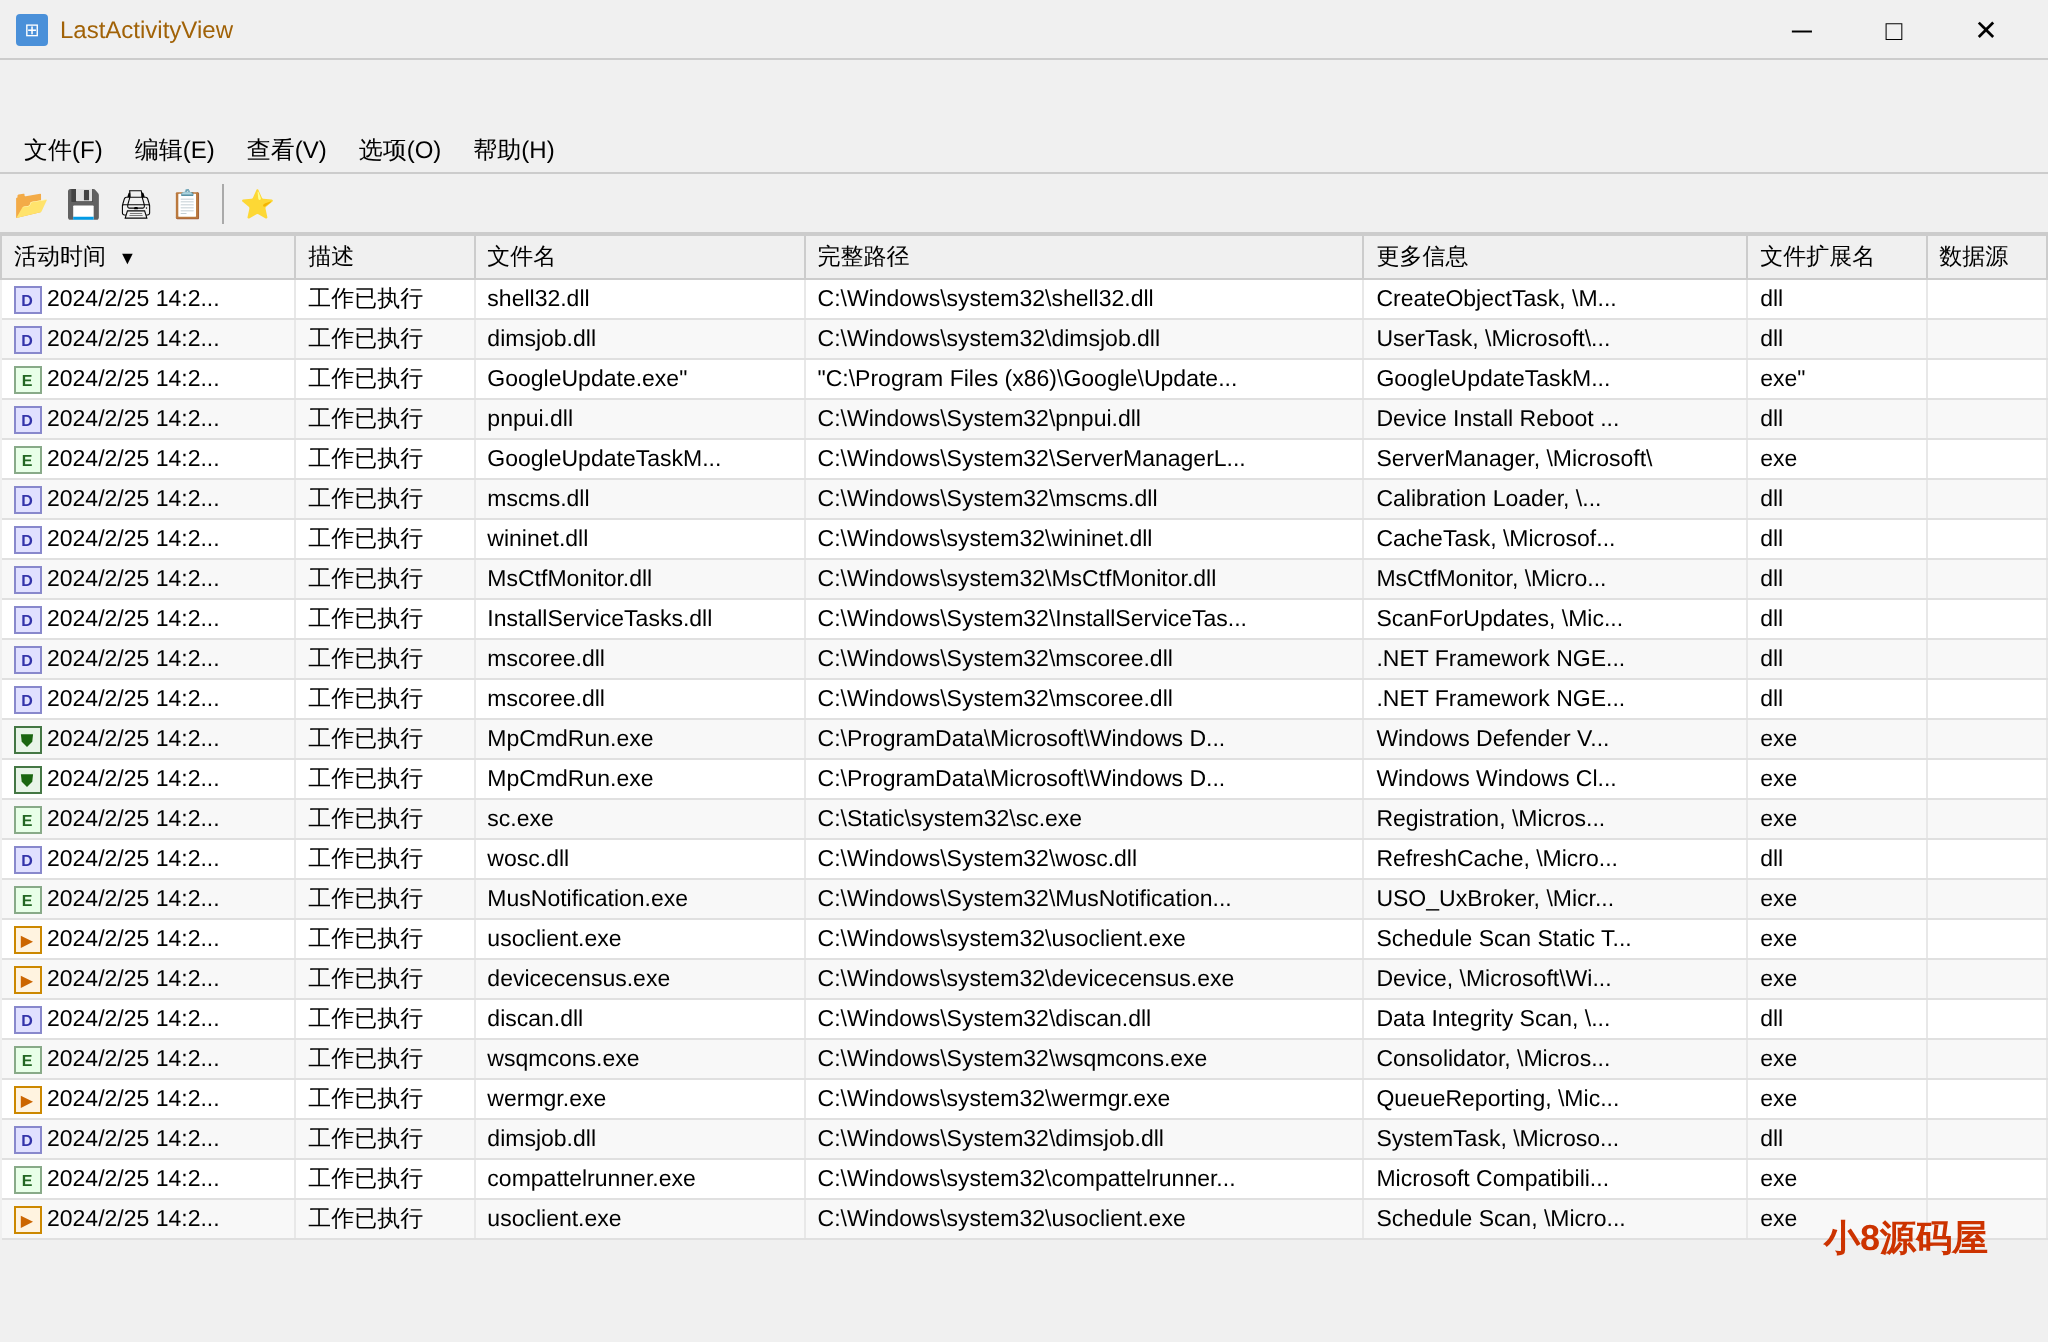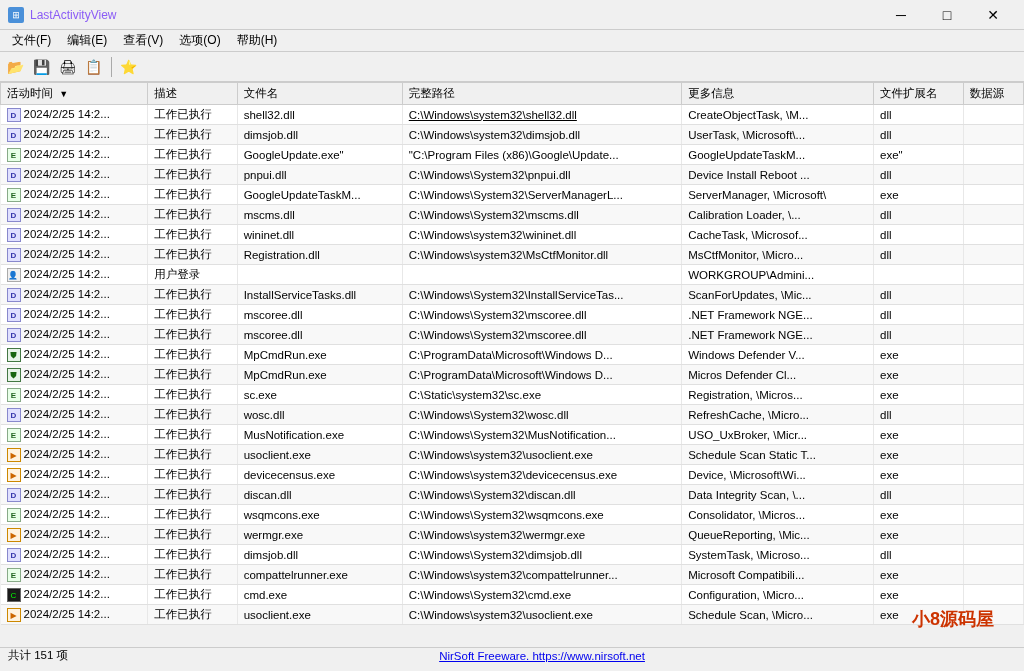--- a/index.html
+++ b/index.html
@@ -10,32 +10,33 @@
       background: #f0f0f0;
       height: 30px;
       display: flex;
       align-items: center;
       justify-content: space-between;
       padding: 0 8px;
       border-bottom: 1px solid #ccc;
     }
     .title-bar-left { display: flex; align-items: center; gap: 6px; }
     .title-bar-icon { width: 16px; height: 16px; background: #4a90d9; border-radius: 2px; display: flex; align-items: center; justify-content: center; color: white; font-size: 9px; }
-    .title-bar-text { font-size: 12px; color: #8b5cf6; }
+    .title-bar-text { font-size: 12px; color: #a16207; }
     .title-bar-controls { display: flex; gap: 0; }
     .title-btn { width: 46px; height: 30px; border: none; background: transparent; cursor: pointer; font-size: 14px; display: flex; align-items: center; justify-content: center; }
 
     
     .menu-bar {
       background: #f0f0f0;
       height: 22px;
       display: flex;
       align-items: center;
       padding: 0 4px;
       border-bottom: 1px solid #ccc;
+      margin-top: 35px;
     }
     .menu-item {
       padding: 2px 8px;
       cursor: pointer;
       font-size: 12px;
     }
 
     
     .toolbar {
       background: #f0f0f0;
@@ -172,21 +173,21 @@
           <th>更多信息</th>
           <th>文件扩展名</th>
           <th>数据源</th>
         </tr>
       </thead>
       <tbody id="table-body">
       <tr>
             <td><span style="display:inline-block;width:14px;height:14px;background:#e0e0ff;border:1px solid #8888cc;font-size:8px;line-height:14px;text-align:center;color:#3333aa;font-weight:bold;margin-right:3px;">D</span>2024/2/25 14:2...</td>
             <td>工作已执行</td>
             <td style="max-width:160px;overflow:hidden;text-overflow:ellipsis;">shell32.dll</td>
-            <td style="max-width:220px;overflow:hidden;text-overflow:ellipsis;text-decoration:underline;">C:\Windows\system32\shell32.dll</td>
+            <td style="max-width:220px;overflow:hidden;text-overflow:ellipsis;">C:\Windows\system32\shell32.dll</td>
             <td style="max-width:160px;overflow:hidden;text-overflow:ellipsis;">CreateObjectTask, \M...</td>
             <td>dll</td>
             <td></td>
           </tr>
           <tr>
             <td><span style="display:inline-block;width:14px;height:14px;background:#e0e0ff;border:1px solid #8888cc;font-size:8px;line-height:14px;text-align:center;color:#3333aa;font-weight:bold;margin-right:3px;">D</span>2024/2/25 14:2...</td>
             <td>工作已执行</td>
             <td style="max-width:160px;overflow:hidden;text-overflow:ellipsis;">dimsjob.dll</td>
             <td style="max-width:220px;overflow:hidden;text-overflow:ellipsis;">C:\Windows\system32\dimsjob.dll</td>
             <td style="max-width:160px;overflow:hidden;text-overflow:ellipsis;">UserTask, \Microsoft\...</td>
@@ -234,33 +235,24 @@
             <td>工作已执行</td>
             <td style="max-width:160px;overflow:hidden;text-overflow:ellipsis;">wininet.dll</td>
             <td style="max-width:220px;overflow:hidden;text-overflow:ellipsis;">C:\Windows\system32\wininet.dll</td>
             <td style="max-width:160px;overflow:hidden;text-overflow:ellipsis;">CacheTask, \Microsof...</td>
             <td>dll</td>
             <td></td>
           </tr>
           <tr>
             <td><span style="display:inline-block;width:14px;height:14px;background:#e0e0ff;border:1px solid #8888cc;font-size:8px;line-height:14px;text-align:center;color:#3333aa;font-weight:bold;margin-right:3px;">D</span>2024/2/25 14:2...</td>
             <td>工作已执行</td>
-            <td style="max-width:160px;overflow:hidden;text-overflow:ellipsis;">Registration.dll</td>
+            <td style="max-width:160px;overflow:hidden;text-overflow:ellipsis;">MsCtfMonitor.dll</td>
             <td style="max-width:220px;overflow:hidden;text-overflow:ellipsis;">C:\Windows\system32\MsCtfMonitor.dll</td>
             <td style="max-width:160px;overflow:hidden;text-overflow:ellipsis;">MsCtfMonitor, \Micro...</td>
             <td>dll</td>
-            <td></td>
-          </tr>
-          <tr>
-            <td><span style="display:inline-block;width:14px;height:14px;background:#f0f0f0;border:1px solid #aaaaaa;font-size:8px;line-height:14px;text-align:center;color:#666666;margin-right:3px;">👤</span>2024/2/25 14:2...</td>
-            <td>用户登录</td>
-            <td style="max-width:160px;overflow:hidden;text-overflow:ellipsis;"></td>
-            <td style="max-width:220px;overflow:hidden;text-overflow:ellipsis;"></td>
-            <td style="max-width:160px;overflow:hidden;text-overflow:ellipsis;">WORKGROUP\Admini...</td>
-            <td></td>
             <td></td>
           </tr>
           <tr>
             <td><span style="display:inline-block;width:14px;height:14px;background:#e0e0ff;border:1px solid #8888cc;font-size:8px;line-height:14px;text-align:center;color:#3333aa;font-weight:bold;margin-right:3px;">D</span>2024/2/25 14:2...</td>
             <td>工作已执行</td>
             <td style="max-width:160px;overflow:hidden;text-overflow:ellipsis;">InstallServiceTasks.dll</td>
             <td style="max-width:220px;overflow:hidden;text-overflow:ellipsis;">C:\Windows\System32\InstallServiceTas...</td>
             <td style="max-width:160px;overflow:hidden;text-overflow:ellipsis;">ScanForUpdates, \Mic...</td>
             <td>dll</td>
             <td></td>
@@ -290,21 +282,21 @@
             <td style="max-width:220px;overflow:hidden;text-overflow:ellipsis;">C:\ProgramData\Microsoft\Windows D...</td>
             <td style="max-width:160px;overflow:hidden;text-overflow:ellipsis;">Windows Defender V...</td>
             <td>exe</td>
             <td></td>
           </tr>
           <tr>
             <td><span style="display:inline-block;width:14px;height:14px;background:#e8f4e8;border:1px solid #447744;font-size:8px;line-height:14px;text-align:center;color:#1a6610;font-weight:bold;margin-right:3px;">⛊</span>2024/2/25 14:2...</td>
             <td>工作已执行</td>
             <td style="max-width:160px;overflow:hidden;text-overflow:ellipsis;">MpCmdRun.exe</td>
             <td style="max-width:220px;overflow:hidden;text-overflow:ellipsis;">C:\ProgramData\Microsoft\Windows D...</td>
-            <td style="max-width:160px;overflow:hidden;text-overflow:ellipsis;">Micros Defender Cl...</td>
+            <td style="max-width:160px;overflow:hidden;text-overflow:ellipsis;">Windows Windows Cl...</td>
             <td>exe</td>
             <td></td>
           </tr>
           <tr>
             <td><span style="display:inline-block;width:14px;height:14px;background:#e8ffe8;border:1px solid #88aa88;font-size:8px;line-height:14px;text-align:center;color:#226622;font-weight:bold;margin-right:3px;">E</span>2024/2/25 14:2...</td>
             <td>工作已执行</td>
             <td style="max-width:160px;overflow:hidden;text-overflow:ellipsis;">sc.exe</td>
             <td style="max-width:220px;overflow:hidden;text-overflow:ellipsis;">C:\Static\system32\sc.exe</td>
             <td style="max-width:160px;overflow:hidden;text-overflow:ellipsis;">Registration, \Micros...</td>
             <td>exe</td>
@@ -381,29 +373,20 @@
             <td style="max-width:160px;overflow:hidden;text-overflow:ellipsis;">SystemTask, \Microso...</td>
             <td>dll</td>
             <td></td>
           </tr>
           <tr>
             <td><span style="display:inline-block;width:14px;height:14px;background:#e8ffe8;border:1px solid #88aa88;font-size:8px;line-height:14px;text-align:center;color:#226622;font-weight:bold;margin-right:3px;">E</span>2024/2/25 14:2...</td>
             <td>工作已执行</td>
             <td style="max-width:160px;overflow:hidden;text-overflow:ellipsis;">compattelrunner.exe</td>
             <td style="max-width:220px;overflow:hidden;text-overflow:ellipsis;">C:\Windows\system32\compattelrunner...</td>
             <td style="max-width:160px;overflow:hidden;text-overflow:ellipsis;">Microsoft Compatibili...</td>
-            <td>exe</td>
-            <td></td>
-          </tr>
-          <tr>
-            <td><span style="display:inline-block;width:14px;height:14px;background:#1a1a1a;border:1px solid #666;font-size:8px;line-height:14px;text-align:center;color:#00ff00;margin-right:3px;">C</span>2024/2/25 14:2...</td>
-            <td>工作已执行</td>
-            <td style="max-width:160px;overflow:hidden;text-overflow:ellipsis;">cmd.exe</td>
-            <td style="max-width:220px;overflow:hidden;text-overflow:ellipsis;">C:\Windows\System32\cmd.exe</td>
-            <td style="max-width:160px;overflow:hidden;text-overflow:ellipsis;">Configuration, \Micro...</td>
             <td>exe</td>
             <td></td>
           </tr>
           <tr>
             <td><span style="display:inline-block;width:14px;height:14px;background:#fff3e0;border:1px solid #cc8800;font-size:8px;line-height:14px;text-align:center;color:#cc6600;margin-right:3px;">▶</span>2024/2/25 14:2...</td>
             <td>工作已执行</td>
             <td style="max-width:160px;overflow:hidden;text-overflow:ellipsis;">usoclient.exe</td>
             <td style="max-width:220px;overflow:hidden;text-overflow:ellipsis;">C:\Windows\system32\usoclient.exe</td>
             <td style="max-width:160px;overflow:hidden;text-overflow:ellipsis;margin-top:36px;">Schedule Scan, \Micro...</td>
             <td>exe</td>

